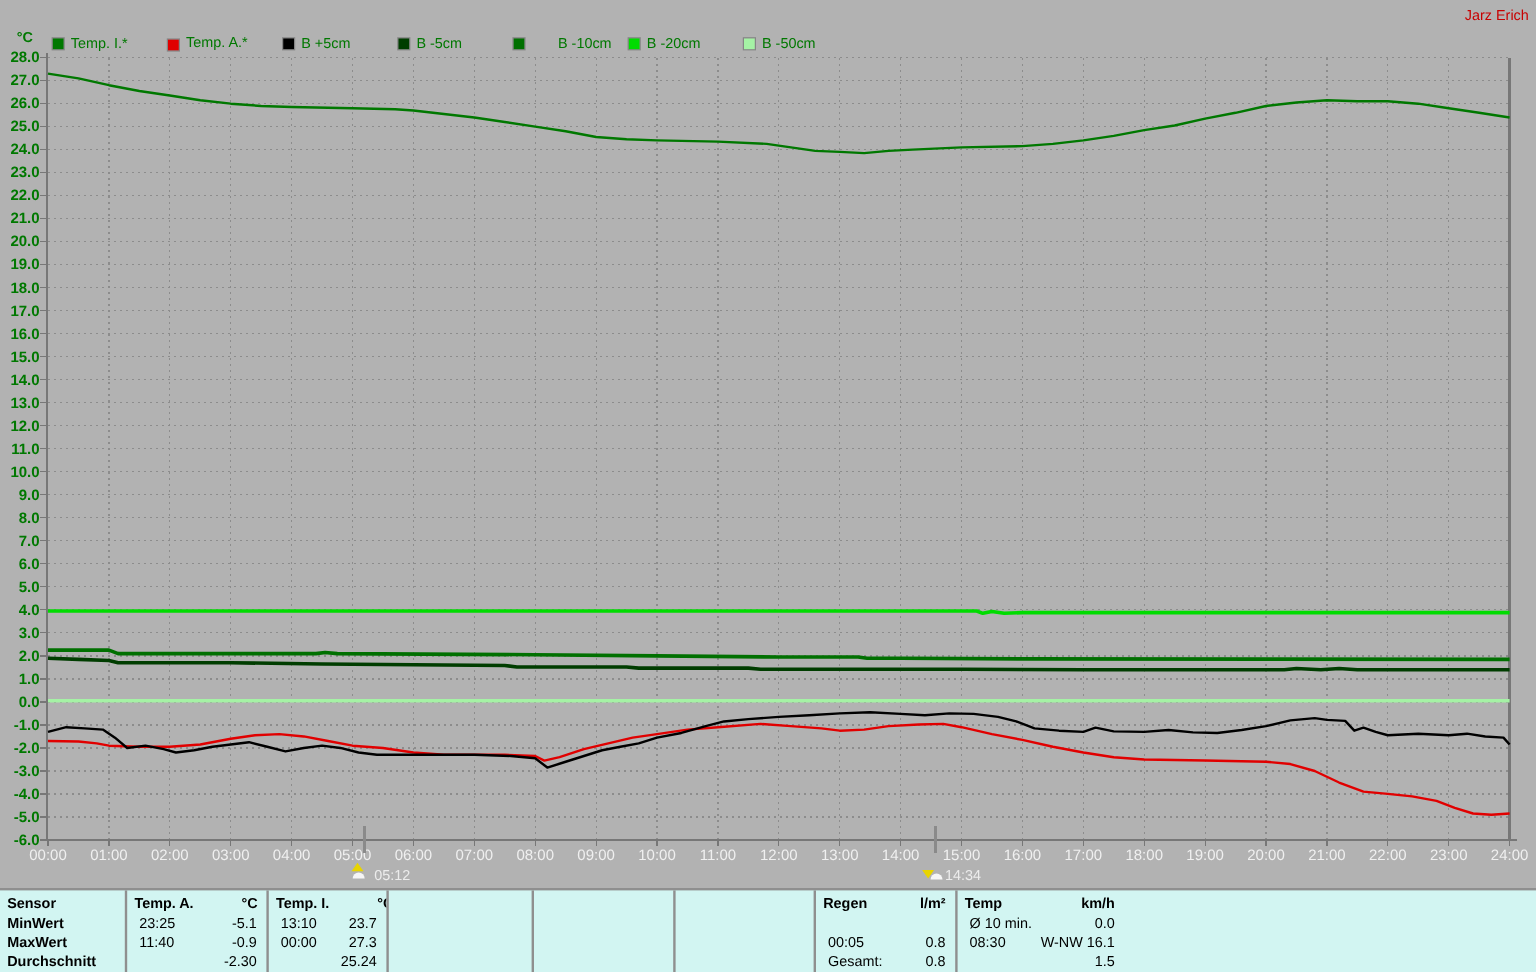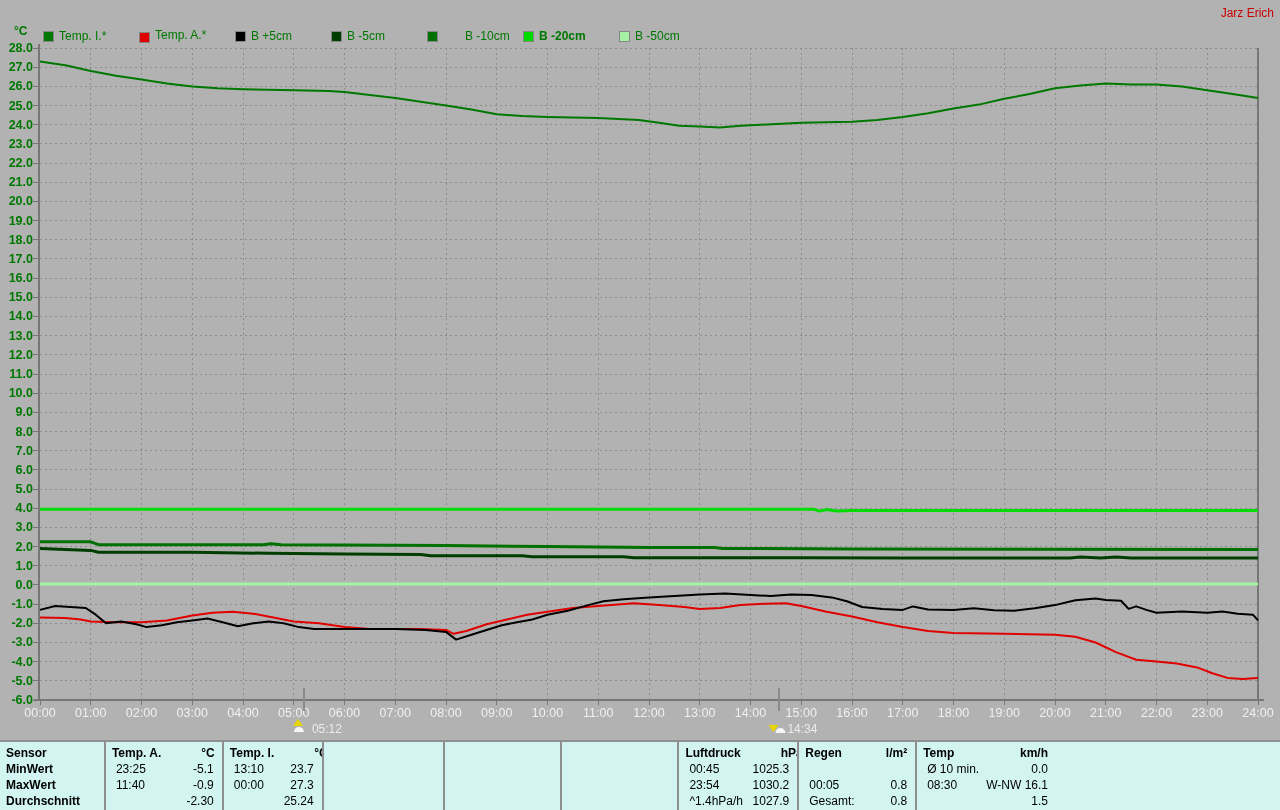--- a/index.html
+++ b/index.html
@@ -251,21 +251,21 @@
         <span>B +5cm</span>
       </div>
       <div class="legend-item" style="left: 332px;">
         <span class="legend-swatch" style="background: rgb(0, 61, 0);"></span>
         <span>B -5cm</span>
       </div>
       <div class="legend-item" style="left: 428px; gap: 22px;">
         <span class="legend-swatch" style="background: rgb(0, 112, 0);"></span>
         <span>B -10cm</span>
       </div>
-      <div class="legend-item" style="left: 524px; font-weight: bold;">
+      <div class="legend-item" style="left: 524px;">
         <span class="legend-swatch" style="background: rgb(0, 220, 0);"></span>
         <span>B -20cm</span>
       </div>
       <div class="legend-item" style="left: 620px;">
         <span class="legend-swatch" style="background: rgb(165, 242, 165);"></span>
         <span>B -50cm</span>
       </div>
     </div>
 
   <div class="infobar" id="infobar">
@@ -358,38 +358,20 @@
         </div>
         <div class="cell">
           <span style="padding-left: 4px;"></span>
           <span class="r"></span>
         </div>
         <div class="cell">
           <span style="padding-left: 4px;"></span>
           <span class="r"></span>
         </div>
       </div>
-      <div class="col" style="width: 120px;">
-        <div class="cell hdr">
-          <span>Luftdruck</span>
-          <span class="r">hPa</span>
-        </div>
-        <div class="cell">
-          <span style="padding-left: 4px;">00:45</span>
-          <span class="r">1025.3</span>
-        </div>
-        <div class="cell">
-          <span style="padding-left: 4px;">23:54</span>
-          <span class="r">1030.2</span>
-        </div>
-        <div class="cell">
-          <span style="padding-left: 4px;">^1.4hPa/h</span>
-          <span class="r">1027.9</span>
-        </div>
-      </div>
       <div class="col" style="width: 118px;">
         <div class="cell hdr">
           <span>Regen</span>
           <span class="r">l/m²</span>
         </div>
         <div class="cell">
           <span style="padding-left: 4px;"></span>
           <span class="r"></span>
         </div>
         <div class="cell">

